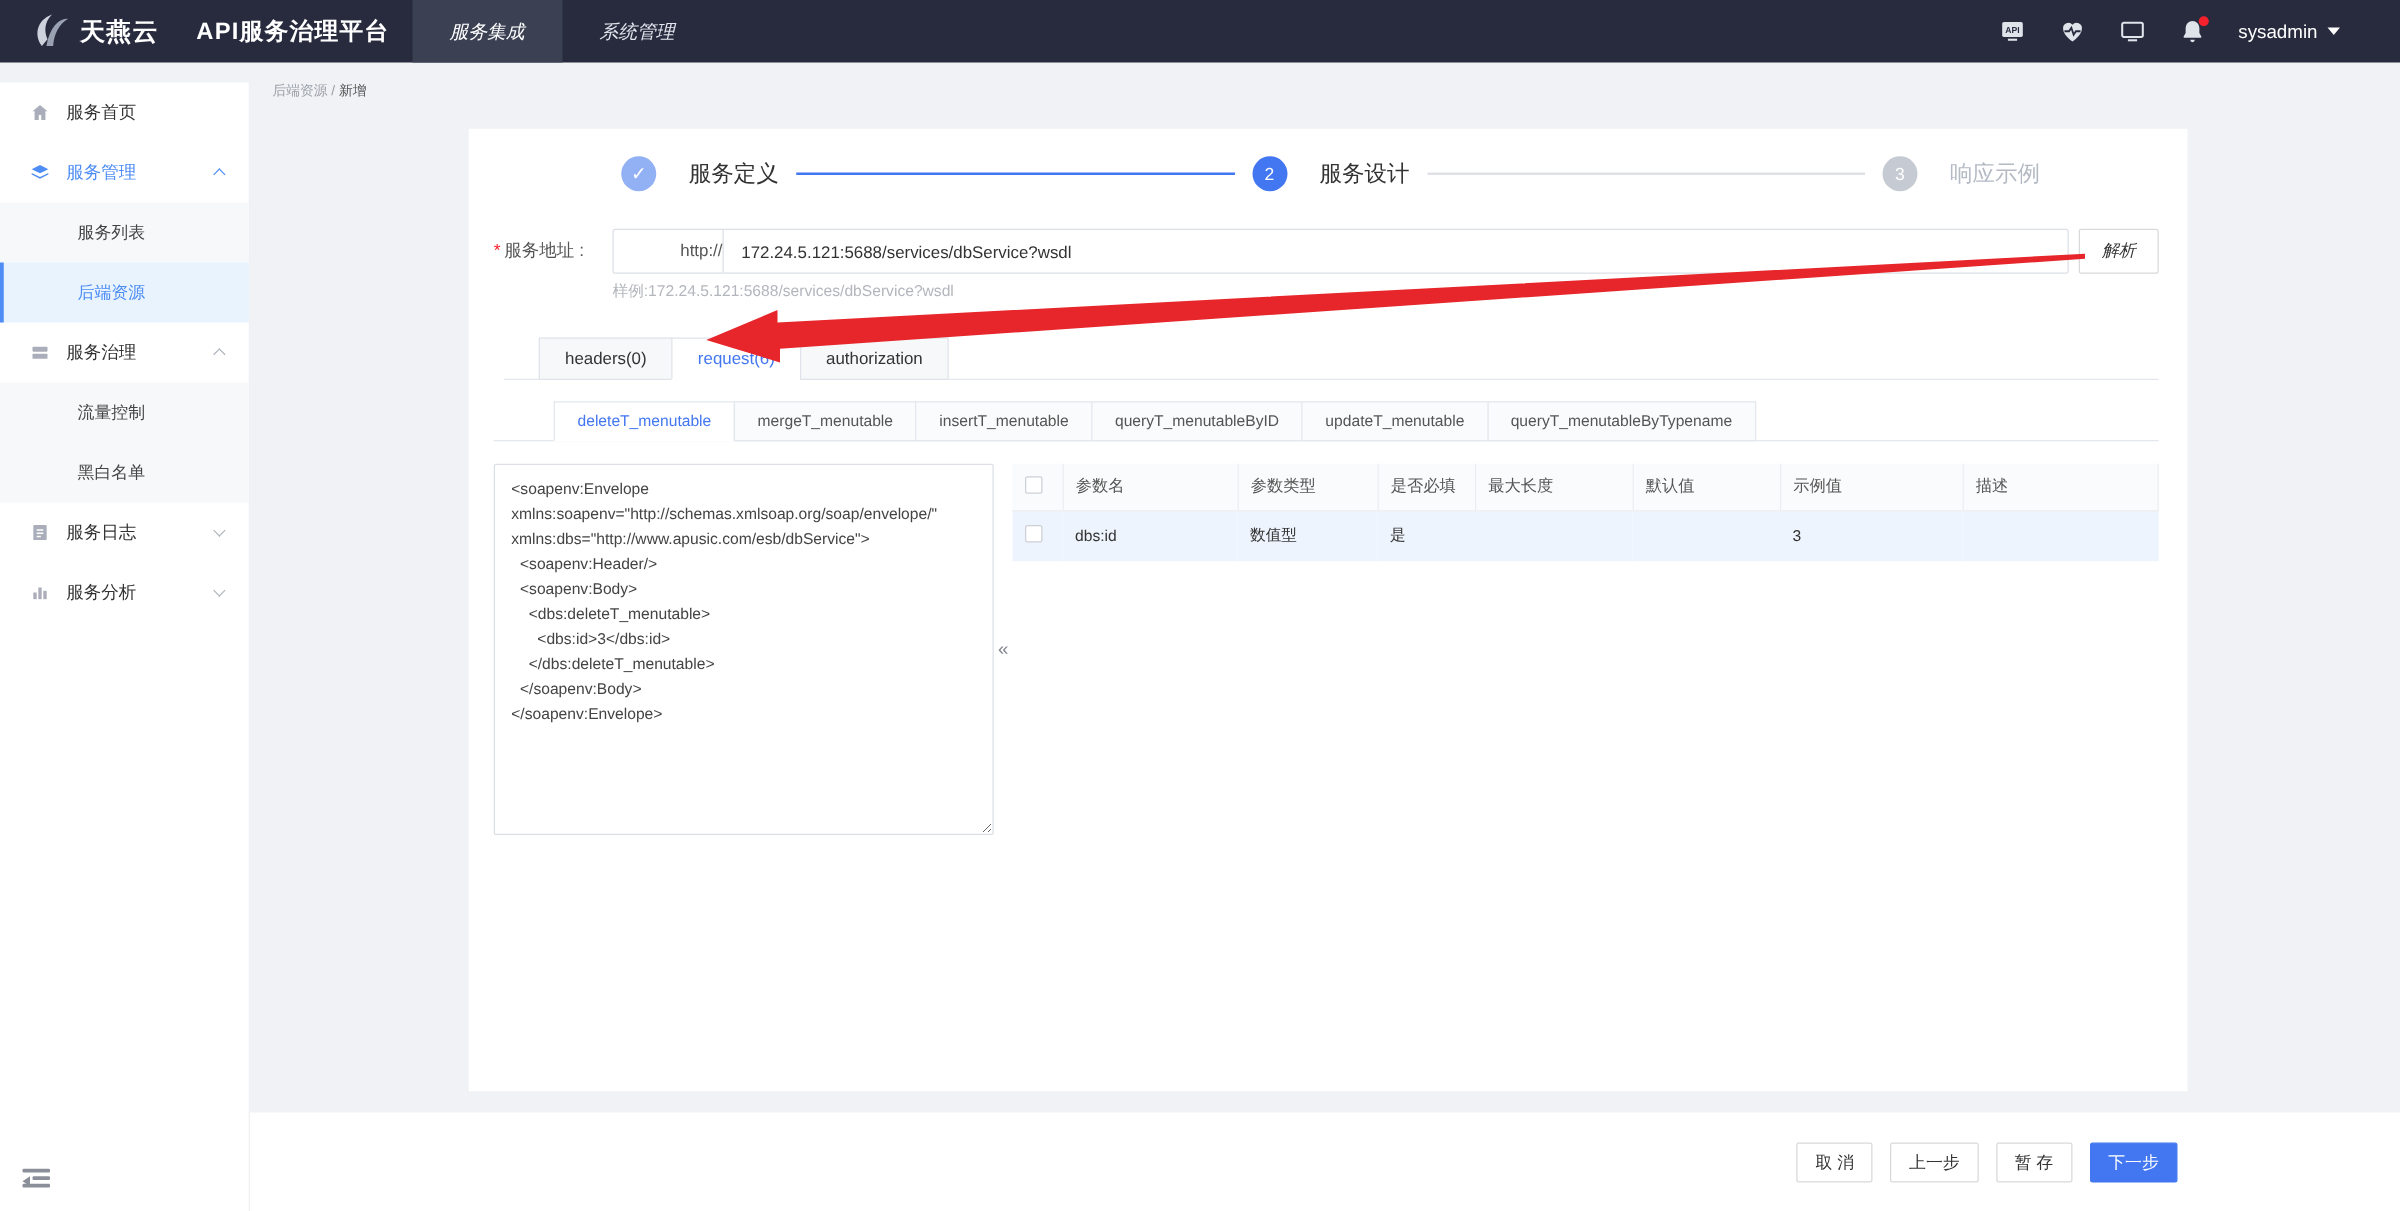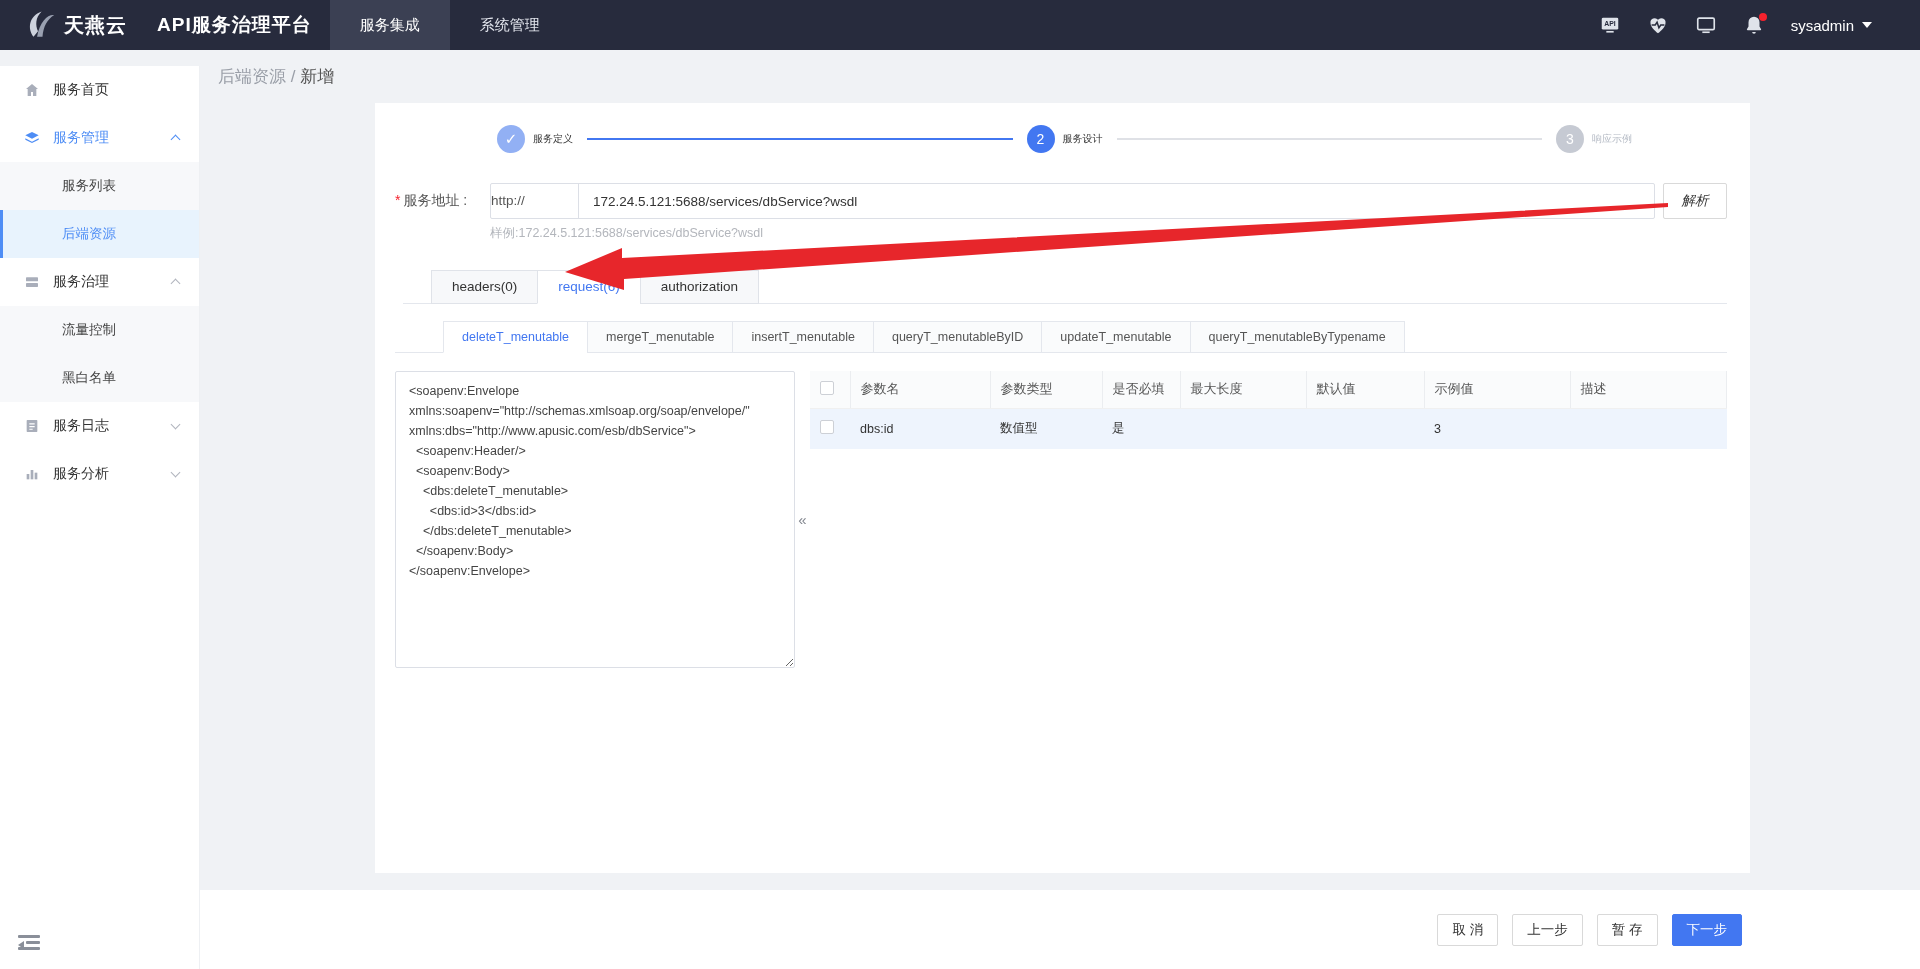--- a/index.html
+++ b/index.html
@@ -5,21 +5,21 @@
   * { margin:0; padding:0; box-sizing:border-box; }
   html,body { width:1920px; height:969px; overflow:hidden; font-family:"Liberation Sans","DejaVu Sans",sans-serif; background:#f0f2f5; position:relative; }
 
   
   .topnav { position:absolute; top:0; left:0; width:1920px; height:50px; background:#272b3d; display:flex; align-items:stretch; z-index:30; }
   .brand { display:flex; align-items:center; padding-left:20px; }
   .logo-mark { width:36px; height:36px; margin-right:8px; }
   .logo-text { color:#fff; font-size:20px; font-weight:bold; letter-spacing:1px; }
   .app-title { color:#fff; font-size:19px; font-weight:bold; margin-left:30px; margin-right:18px; letter-spacing:1px; }
   .topmenu { display:flex; align-items:stretch; }
-  .topmenu-item { display:flex; align-items:center; padding:0 30px; color:#e3e6ee; font-size:15px; cursor:pointer; }
+  .topmenu-item { display:flex; align-items:center; padding:0 30px; color:#e3e6ee; font-size:15px; cursor:pointer;font-style:italic; }
   .topmenu-item.active { background:#3b4053; color:#fff; }
   .topnav-right { margin-left:auto; display:flex; align-items:center; gap:26px; padding-right:48px; }
   .nav-icon { width:22px; height:22px; display:flex; align-items:center; justify-content:center; position:relative; cursor:pointer; }
   .nav-icon svg { display:block; }
   .badge-dot { position:absolute; top:-1px; right:-2px; width:8px; height:8px; border-radius:50%; background:#f5222d; }
   .user-wrap { display:flex; align-items:center; gap:8px; color:#fff; font-size:15px; cursor:pointer; }
   .caret-down { width:0; height:0; border-left:5px solid transparent; border-right:5px solid transparent; border-top:6px solid #fff; }
 
   
   .sidebar { position:absolute; top:66px; left:0; bottom:0; width:200px; background:#fff; border-right:1px solid #eef0f3; z-index:20; }
@@ -33,43 +33,43 @@
   .chev { display:inline-block; width:7px; height:7px; border-right:1.6px solid #b0b4bd; border-bottom:1.6px solid #b0b4bd; position:absolute; right:20px; }
   .chev.up { transform:rotate(-135deg); top:22px; }
   .chev.down { transform:rotate(45deg); top:19px; }
   .side-collapse { position:absolute; left:18px; bottom:16px; width:22px; height:18px; cursor:pointer; }
   .side-collapse .bar { height:2.5px; background:#8a8f99; margin-bottom:3.5px; border-radius:1px; }
   .side-collapse .bar.mid { width:14px; margin-left:8px; position:relative; }
   .side-collapse .tri { position:absolute; left:0; top:5.5px; width:0; height:0; border-top:4px solid transparent; border-bottom:4px solid transparent; border-right:6px solid #8a8f99; }
 
   
   .content { position:absolute; top:50px; left:200px; right:0; bottom:0; background:#f0f2f5; }
-  .breadcrumb { padding:15px 0 0 18px; font-size:17px; color:#9a9fa8; height:37px; }
+  .breadcrumb { padding:15px 0 0 18px; font-size:11px; color:#9a9fa8; height:37px; }
   .breadcrumb .cur { color:#555; }
   .card { margin-left:175px; width:1375px; min-height:770px; background:#fff; margin-top:16px; }
 
   
   .stepper { display:flex; align-items:center; padding:22px 118px 0 122px; }
   .step { display:flex; align-items:center; }
   .step-circle { width:28px; height:28px; border-radius:50%; display:flex; align-items:center; justify-content:center; color:#fff; font-size:14px; }
   .step-circle.done { background:#92b0f4; font-size:15px; }
   .step-circle.current { background:#4277f1; }
   .step-circle.pending { background:#c6cad3; }
-  .step-label { margin-left:8px; font-size:10px; color:#333; }
+  .step-label { margin-left:26px; font-size:18px; color:#333; }
   .step-label.pending { color:#b4bac4; }
   .step-line { flex:1; height:2px; margin:0 14px; }
   .step-line.blue { background:#4277f1; }
   .step-line.gray { background:#dfe1e6; }
 
   
   .addr-row { display:flex; align-items:center; margin:30px 23px 0 20px; }
   .addr-label { width:95px; font-size:14px; color:#555; white-space:nowrap; }
   .req { color:#f5222d; margin-right:3px; }
   .url-group { flex:1; height:36px; border:1px solid #dcdfe6; border-radius:2px; display:flex; align-items:center; background:#fff; }
-  .proto { width:88px; text-align:left; font-size:13.5px; color:#555; border-right:1px solid #dcdfe6; line-height:34px; height:100%; cursor:pointer; }
+  .proto { width:88px; text-align:right; font-size:13.5px; color:#555; border-right:1px solid #dcdfe6; line-height:34px; height:100%; cursor:pointer; }
   .url-input { flex:1; border:none; outline:none; font-size:13.5px; color:#333; padding:0 14px; height:100%; font-family:"Liberation Sans",sans-serif; background:transparent; }
   .parse-btn { margin-left:8px; width:64px; height:36px; border:1px solid #d9d9d9; border-radius:2px; background:#fff; font-size:13.5px; color:#333; cursor:pointer; font-family:"Liberation Sans",sans-serif;font-style:italic; }
   .hint { margin:6px 0 0 115px; font-size:12.5px; color:#b3b6bc; }
 
   
   .tabs-row { display:flex; margin:28px 23px 0 28px; border-bottom:1px solid #e4e7ed;padding-left:28px; }
   .tab { height:34px; line-height:32px; padding:0 20px; border:1px solid #e0e3e9; background:#f7f8fa; font-size:13.5px; color:#333; cursor:pointer; margin-bottom:-1px; margin-right:-1px; }
   .tab.active { background:#fff; color:#4277f1; border-bottom-color:#fff; }
 
   .optabs-row { display:flex; margin:17px 23px 0 20px; border-bottom:1px solid #e4e7ed;padding-left:48px; }

